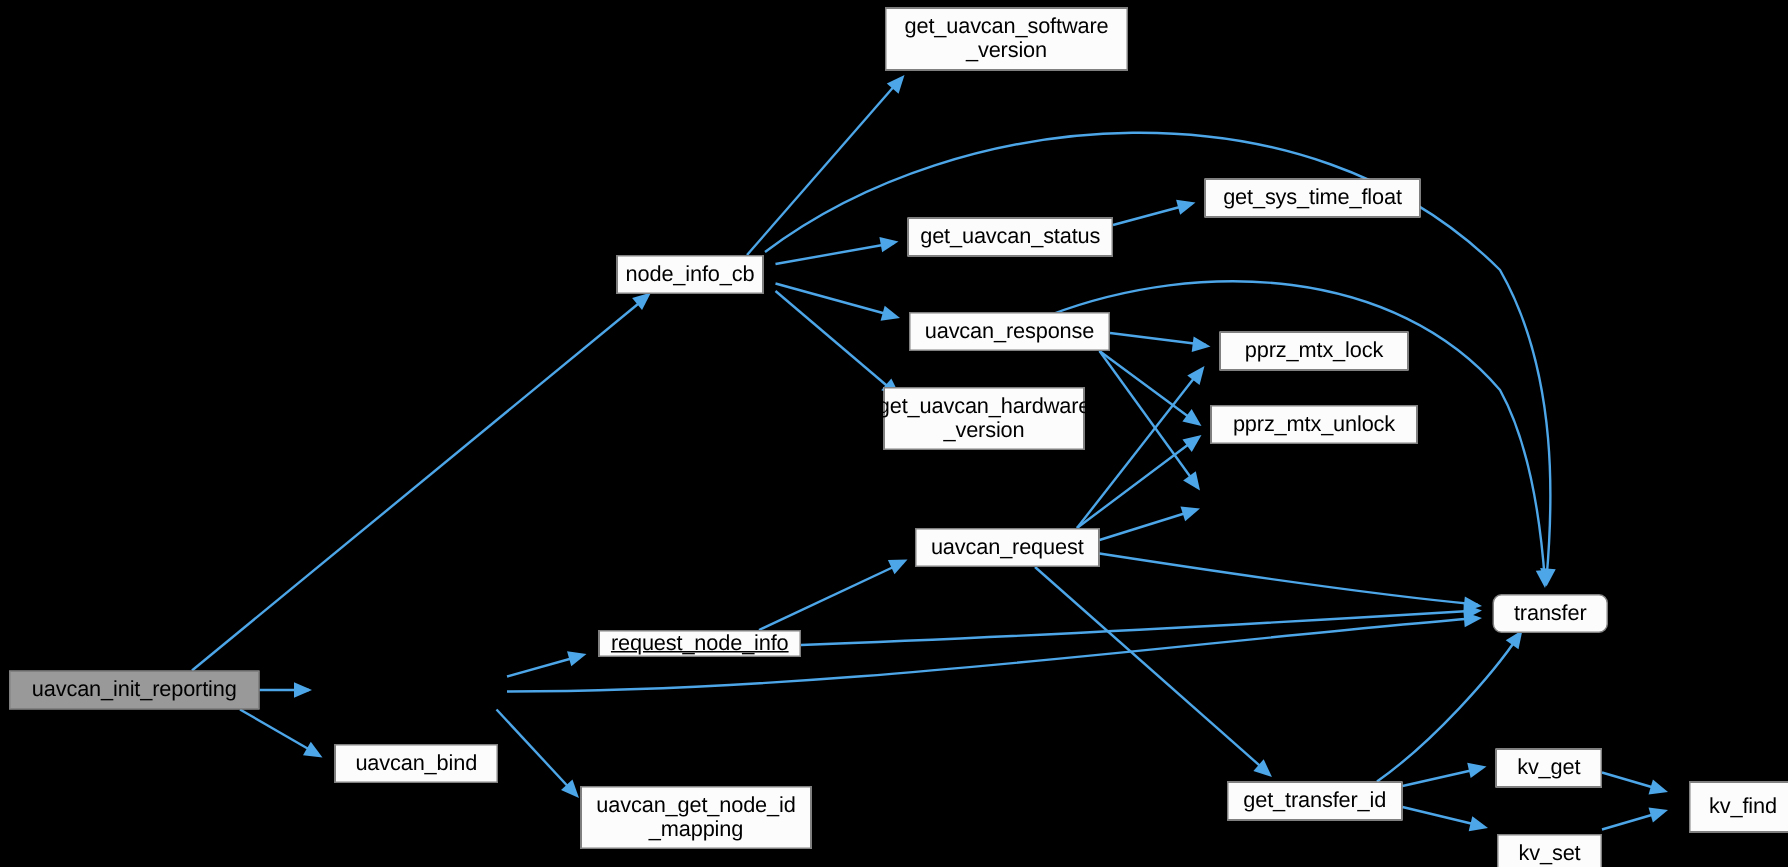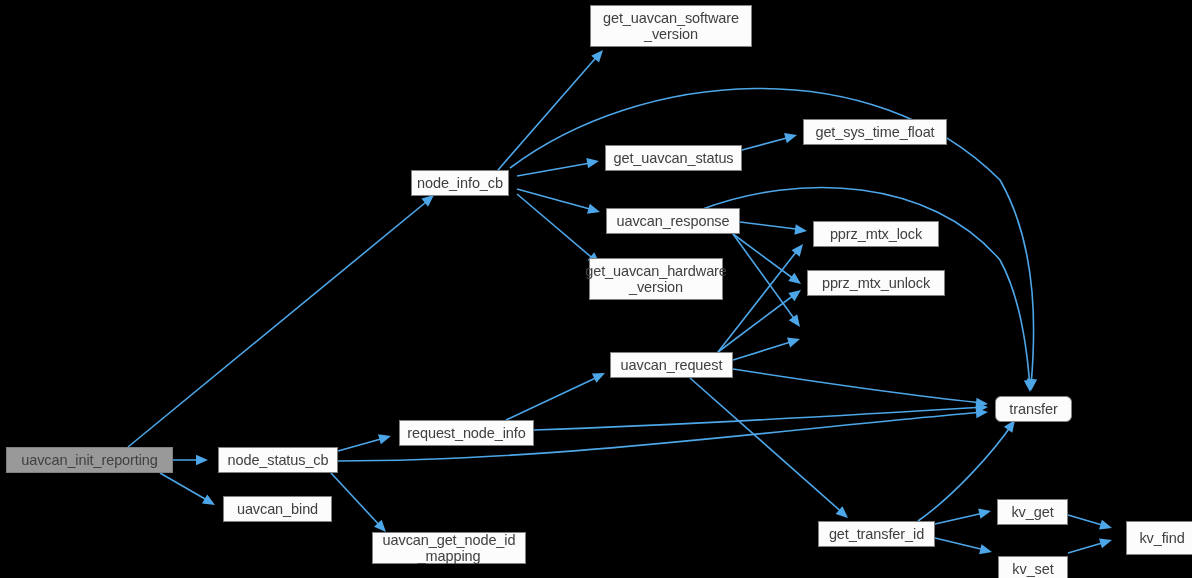--- a/index.html
+++ b/index.html
@@ -24,21 +24,21 @@
   }
   .node {
     position: absolute;
     box-sizing: border-box;
     display: flex;
     align-items: center;
     justify-content: center;
     text-align: center;
     background: #fcfcfc;
     border: 1px solid #808080;
-    color: #404040;
+    color: #000000;
     font-size: 14.5px;
     line-height: 16px;
     letter-spacing: -0.1px;
     white-space: pre-line;
     z-index: 5;
   }
   .node.highlight {
     background: #999999;
     border: 1px solid #808080;
   }
@@ -108,25 +108,24 @@
       <path d="M 935,524 L 988,512" class="edge-path" stroke="#4da6e8"></path>
       <polygon points="0,0 -12,-5.2 -12,5.2" class="edge-head" fill="#4da6e8" transform="translate(991,511) rotate(-12.75753216087668)"></polygon>
       <path d="M 935,538 L 989,551" class="edge-path" stroke="#4da6e8"></path>
       <polygon points="0,0 -12,-5.2 -12,5.2" class="edge-head" fill="#4da6e8" transform="translate(992,552) rotate(13.535893096663267)"></polygon>
       <path d="M 1068,515 L 1109,527" class="edge-path" stroke="#4da6e8"></path>
       <polygon points="0,0 -12,-5.2 -12,5.2" class="edge-head" fill="#4da6e8" transform="translate(1112,528) rotate(16.313872891241378)"></polygon>
       <path d="M 1068,553 L 1109,541" class="edge-path" stroke="#4da6e8"></path>
       <polygon points="0,0 -12,-5.2 -12,5.2" class="edge-head" fill="#4da6e8" transform="translate(1112,540) rotate(-16.313872891241378)"></polygon>
     </svg>
 <div class="node highlight" style="left: 6px; top: 447px; width: 167px; height: 26px;">uavcan_init_reporting</div>
-    <div class="node" style="left: 218px; top: 447px; width: 120px; height: 26px;">node_status_cb</div>
     <div class="node" style="left: 223px; top: 496px; width: 109px; height: 26px;">uavcan_bind</div>
-    <div class="node" style="left: 372px; top: 524px; width: 154px; height: 32px; margin-top: 8px;">uavcan_get_node_id
+    <div class="node" style="left: 387px; top: 524px; width: 154px; height: 42px;">uavcan_get_node_id
 _mapping</div>
-    <div class="node" style="left: 399px; top: 420px; width: 135px; height: 26px;">request_node_info</div>
+    <div class="node" style="left: 399px; top: 420px; width: 135px; height: 18px; text-decoration: underline;">request_node_info</div>
     <div class="node" style="left: 411px; top: 170px; width: 98px; height: 26px;">node_info_cb</div>
     <div class="node" style="left: 590px; top: 5px; width: 162px; height: 42px;">get_uavcan_software
 _version</div>
     <div class="node" style="left: 605px; top: 145px; width: 137px; height: 26px;">get_uavcan_status</div>
     <div class="node" style="left: 803px; top: 119px; width: 144px; height: 26px;">get_sys_time_float</div>
     <div class="node" style="left: 606px; top: 208px; width: 134px; height: 26px;">uavcan_response</div>
     <div class="node" style="left: 589px; top: 258px; width: 134px; height: 42px;">get_uavcan_hardware
 _version</div>
     <div class="node" style="left: 813px; top: 221px; width: 126px; height: 26px;">pprz_mtx_lock</div>
     <div class="node" style="left: 807px; top: 270px; width: 138px; height: 26px;">pprz_mtx_unlock</div>

